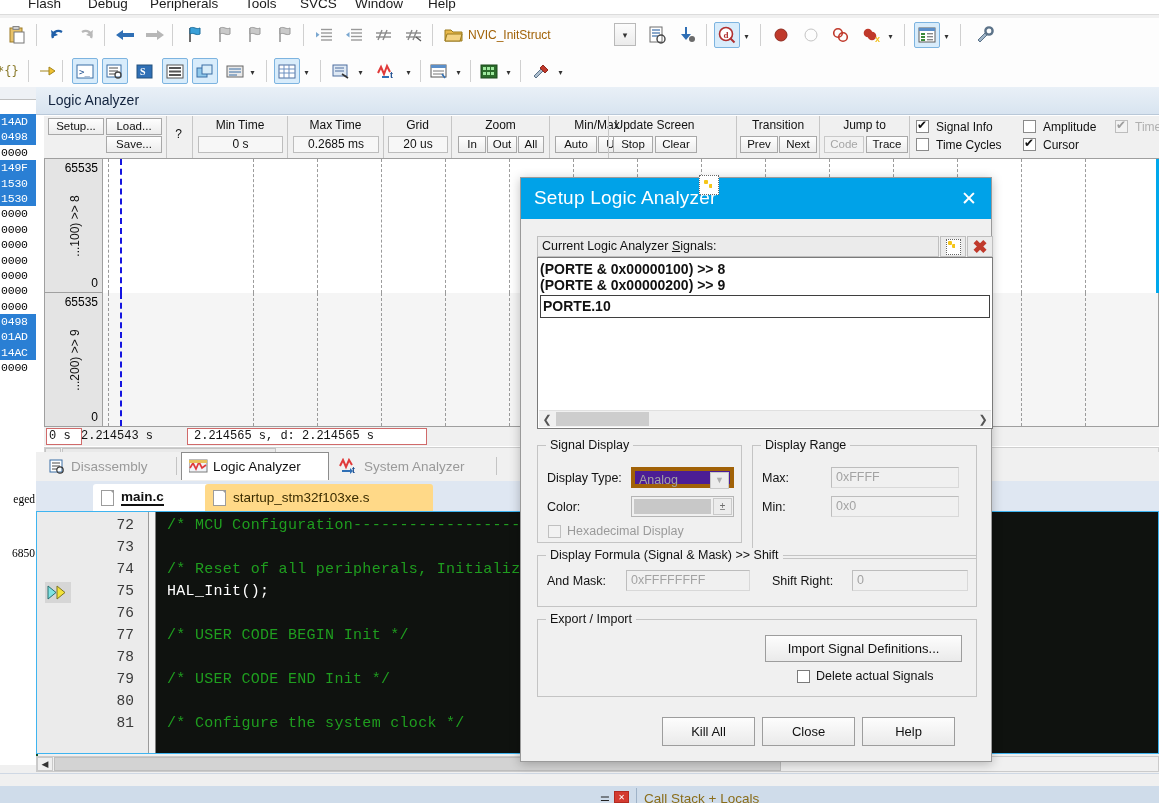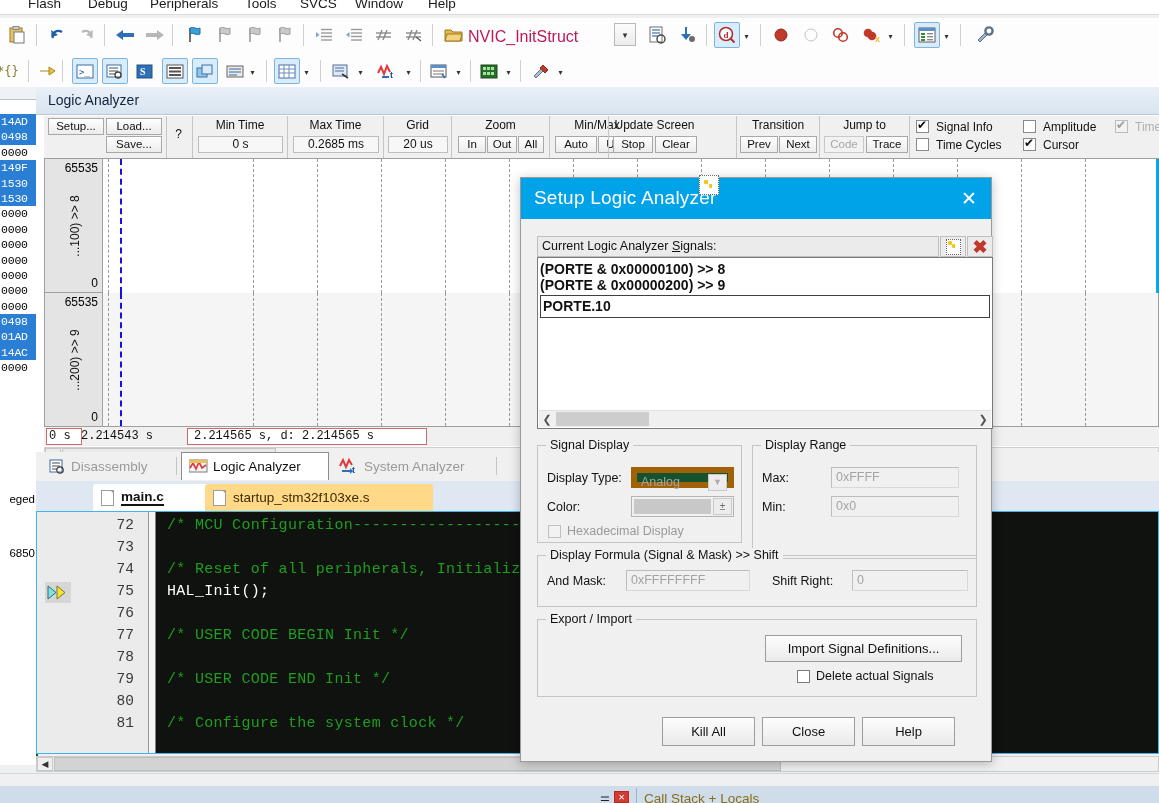--- a/index.html
+++ b/index.html
@@ -39,21 +39,21 @@
     box-sizing: border-box;
   }
   .tbtn.active { background: #d8ecfb; border-color: #7db4e0; }
   .tsep { position: absolute; top: 6px; width: 1px; height: 22px; background: #d0d0d0; }
   .tcaret {
     position: absolute; top: 14px; width: 9px; height: 9px;
     font-size: 8px; color: #333; line-height: 9px; text-align: center;
   }
   .tcaret::after { content: "\25BE"; }
   .combo-label {
-    position: absolute; font-size: 16px; color: #be185d; top: 10px; white-space: nowrap;
+    position: absolute; font-size: 12px; color: #a16207; top: 10px; white-space: nowrap;
   }
   .combo-arrow {
     position: absolute; top: 5px; width: 22px; height: 23px;
     background: linear-gradient(#fcfcfc,#ebebeb);
     border: 1px solid #b9b9b9; box-sizing: border-box;
     display: flex; align-items: center; justify-content: center;
     font-size: 9px; color: #333;
   }
 
   
@@ -71,21 +71,21 @@
   #leftpanel .lp-blank { height: 14px; background:#fff; }
   .hexrow {
     height: 15.4px; line-height: 15.4px; padding-left: 1px;
     white-space: nowrap; letter-spacing: -0.2px;
   }
   .hexrow.sel { background: #2a7fd4; color: #fff; }
 
   #leftcaption {
     position: absolute; left: 0; top: 465px; width: 36px; height: 300px;
     background: #fff; border-right: 2px solid #14532d; overflow: hidden;
-    font-family: Liberation Sans, sans-serif; font-size: 11.5px;
+    font-family: Liberation Serif, serif; font-size: 11.5px;
   }
   #leftcaption .lc {
     position: absolute; right: 1px; white-space: nowrap;
   }
 
   
   #lp-close {
     position: absolute; left: 0; top: 87px; width: 36px; height: 22px;
     background: #e8eef6;
   }
@@ -424,22 +424,22 @@
     position: absolute; font-size: 12.5px; color: #111; white-space: nowrap;
   }
   .flbl.dis { color: #9a9a9a; }
   .finput {
     position: absolute; height: 21px; background: #f0f0f0;
     border: 1px solid #bdbdbd; border-bottom-color:#d8d8d8; border-right-color:#d8d8d8;
     box-sizing: border-box; font-size: 12.5px; line-height: 19px;
     padding-left: 4px; color: #a3a3a3; white-space: nowrap;
   }
   .fselect {
-    position: absolute; height: 21px; background: #14532d;
-    border: 6px solid #a16207; box-sizing: border-box;
+    position: absolute; height: 21px; background: #4c1d95;
+    border: 4px solid #a16207; box-sizing: border-box;
     font-size: 12.5px; line-height: 19px; padding-left: 4px; color: #a3a3a3;
   }
   .fselect .arw {
     position: absolute; right: 1px; top: 1px; width: 19px; height: 17px;
     background: #ececec; border: 1px solid #c9c9c9; box-sizing: border-box;
     display:flex; align-items:center; justify-content:center;
     font-size: 9px; color: #adadad;
   }
   .colorbox {
     position: absolute; height: 21px; background: #f0f0f0;

